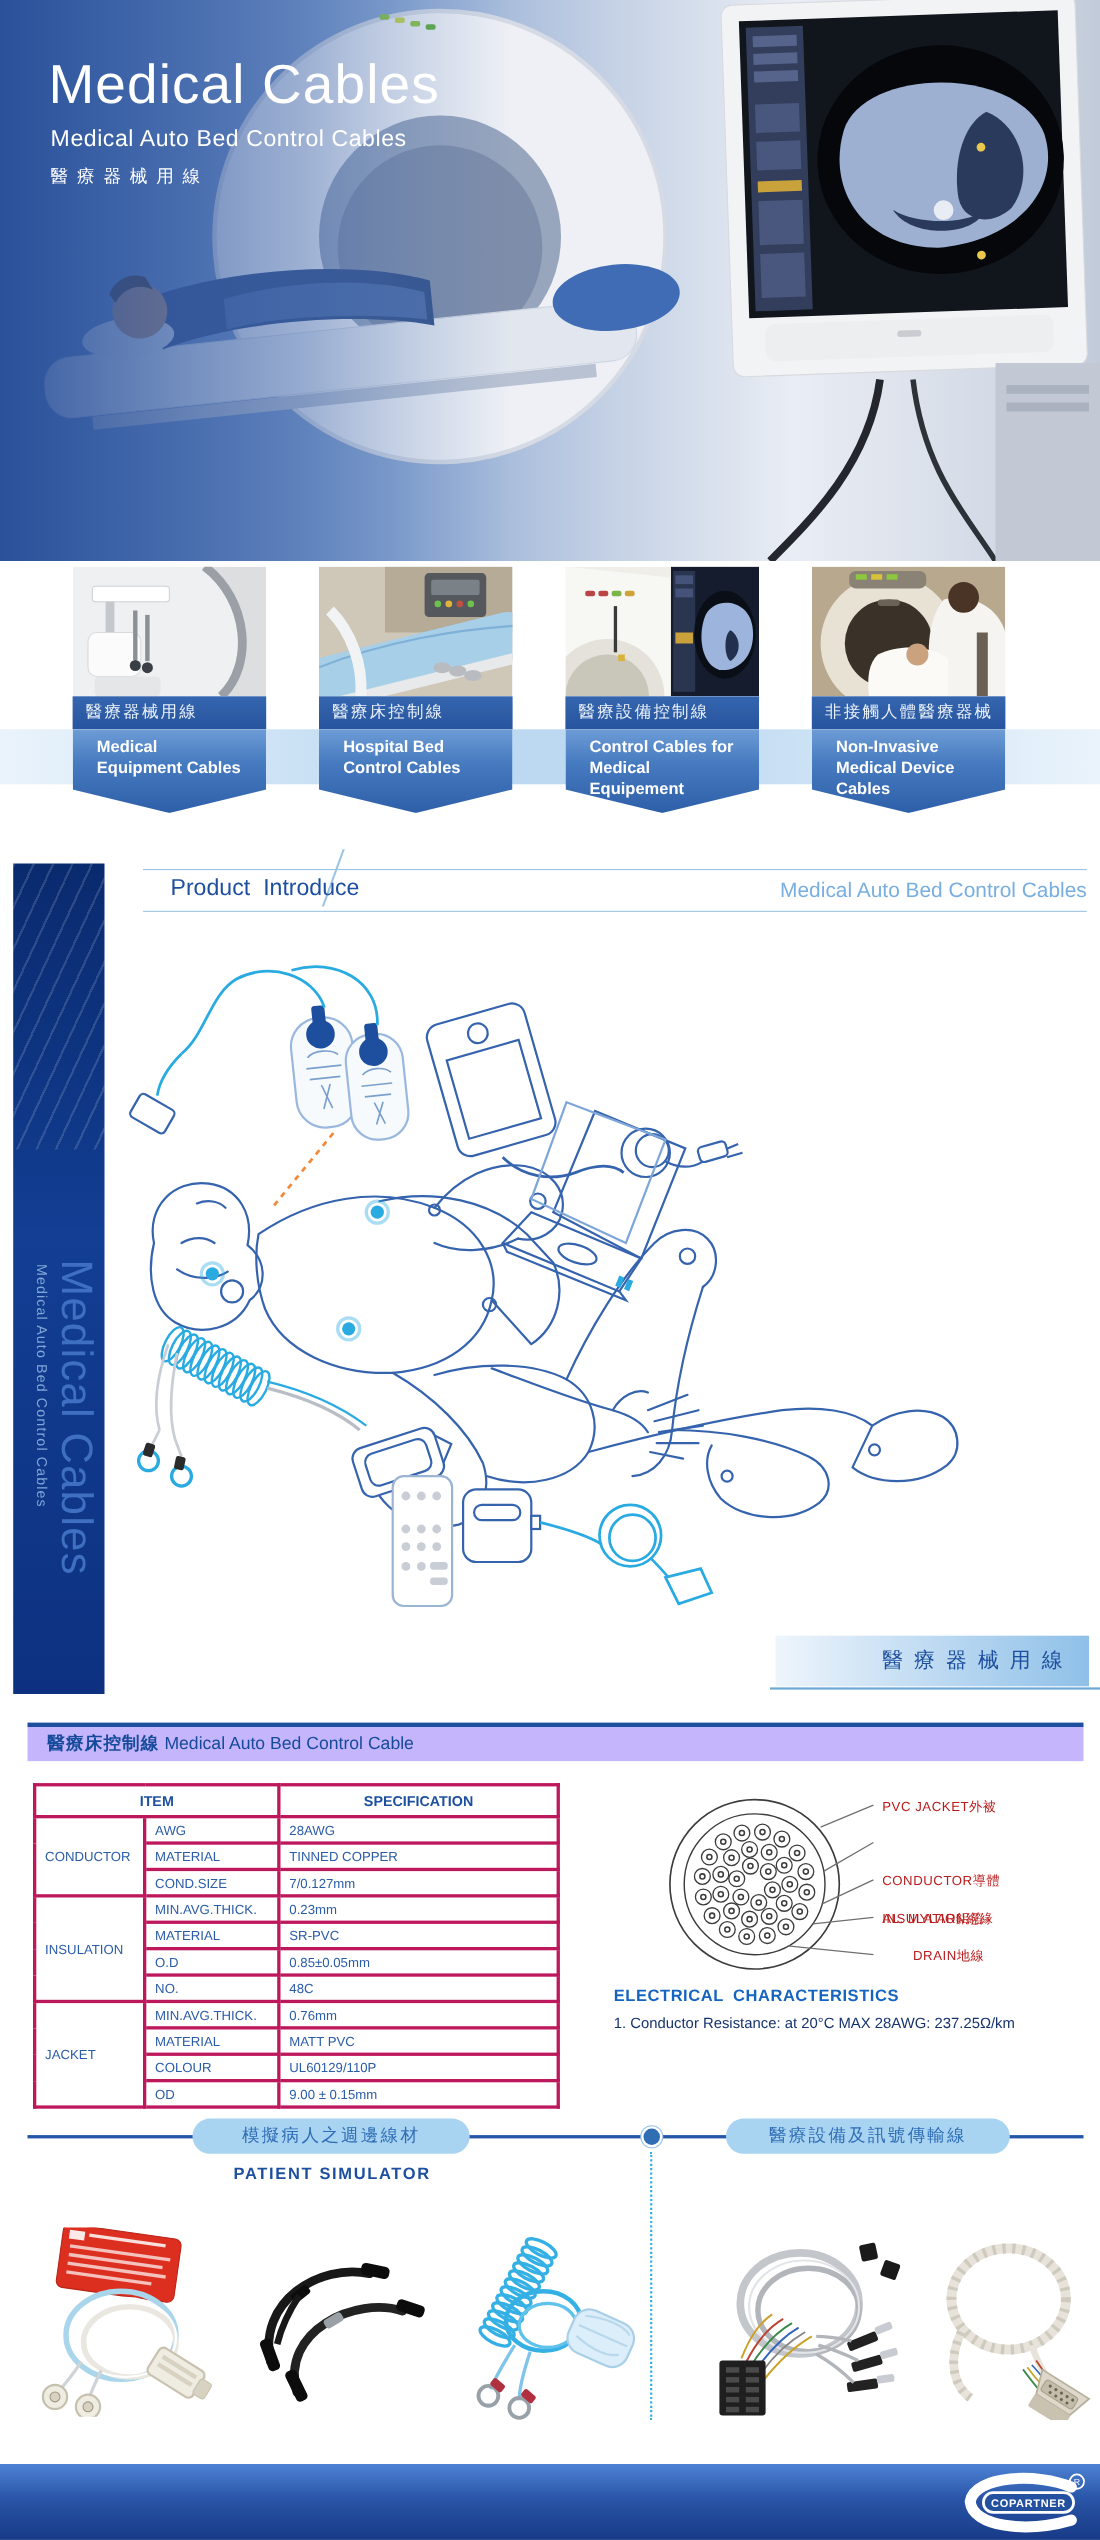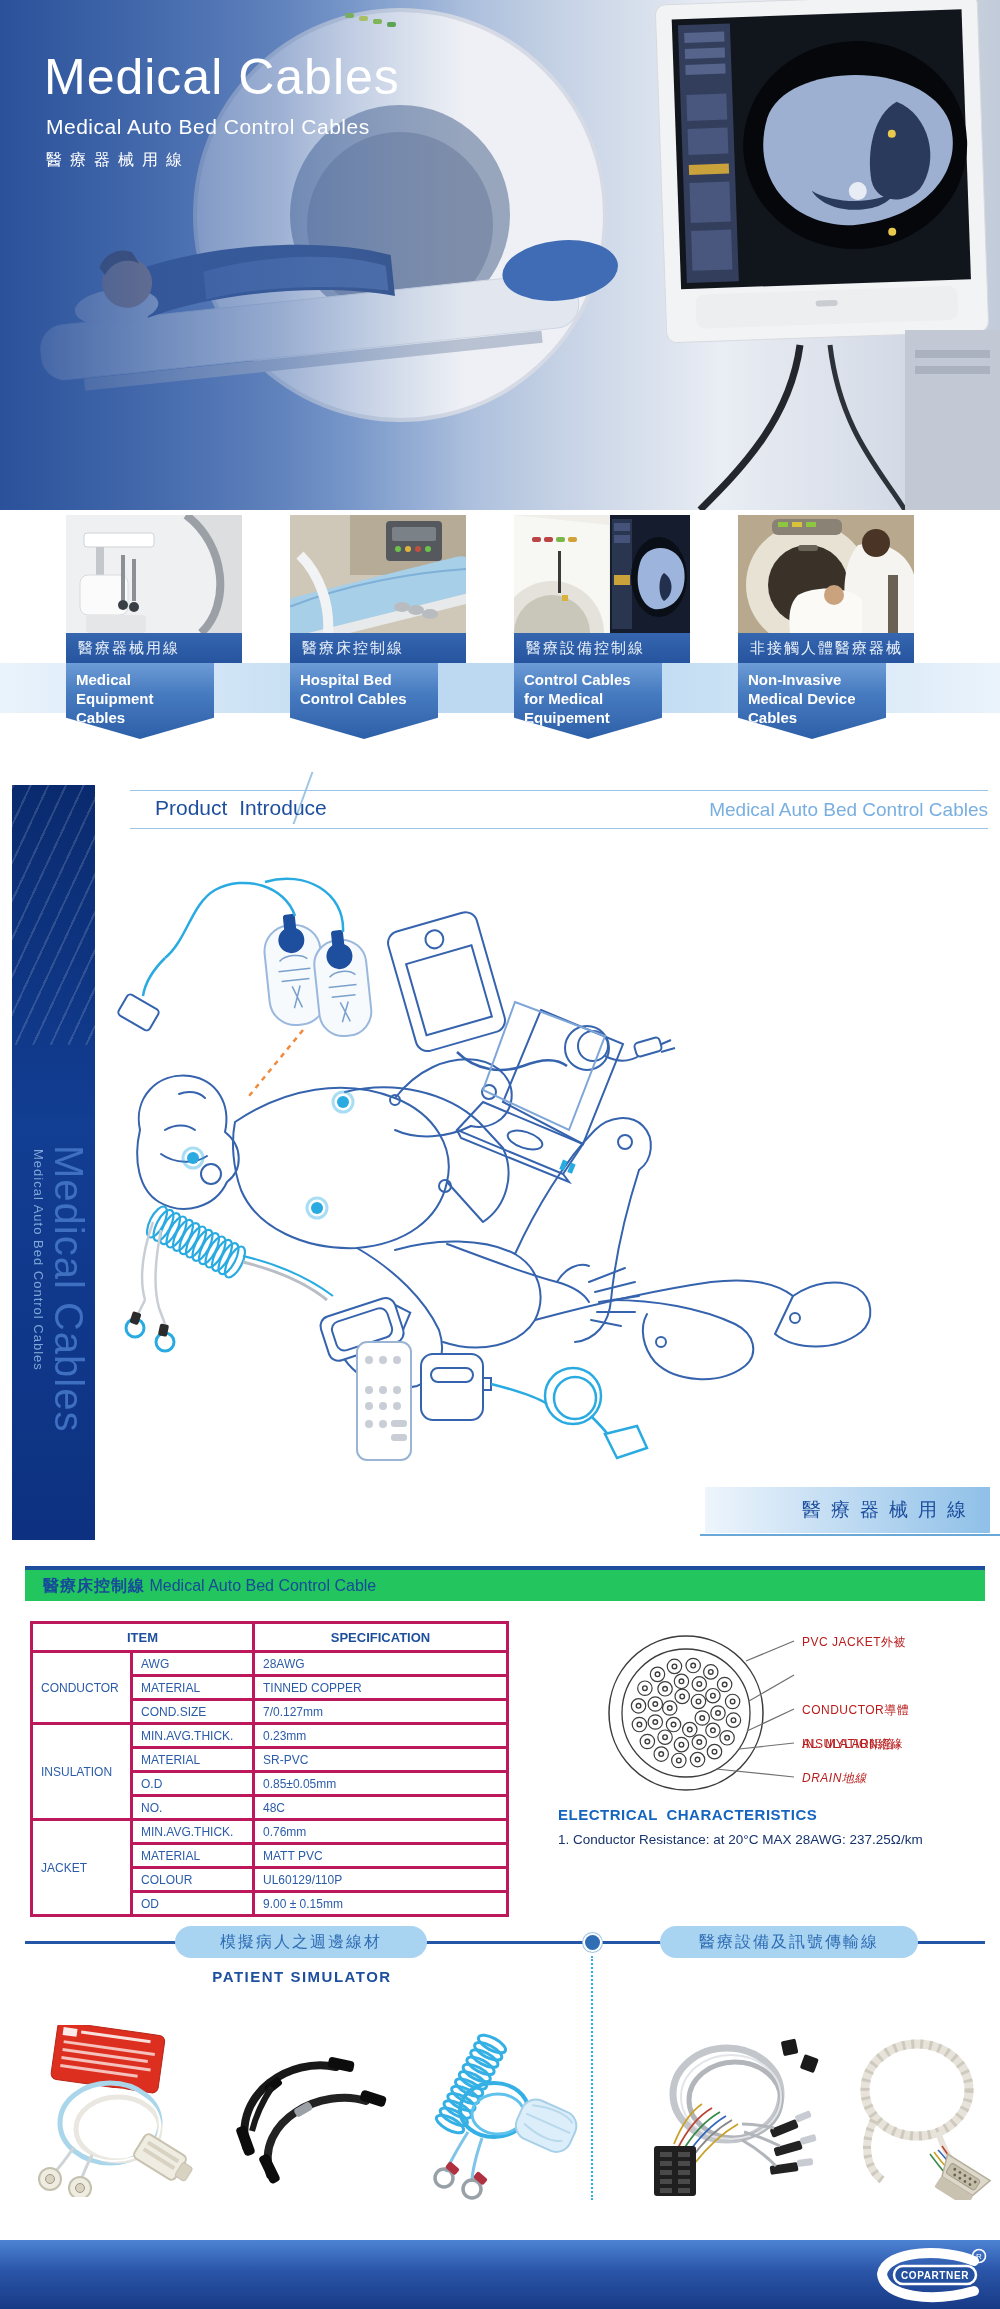--- a/index.html
+++ b/index.html
@@ -12,46 +12,46 @@
   .hero-sub{left:46px;top:115px;color:#fff;font-size:21px;letter-spacing:.5px;}
   .hero-zh{left:46px;top:150px;color:#fff;font-size:16px;letter-spacing:8px;}
   
   .band{left:0;top:663px;width:1000px;height:50px;
         background:linear-gradient(90deg,#eaf3fb,#bcd9f1 40%,#bcd9f1 60%,#eaf3fb);}
   .card{width:176px;top:515px;}
   .card .photo{position:absolute;left:0;top:0;width:176px;height:118px;overflow:hidden;}
   .card .zh{position:absolute;left:0;top:118px;width:176px;height:30px;line-height:30px;
             background:linear-gradient(180deg,#3566ae,#27549f);color:#e9f1fa;font-size:15px;
             letter-spacing:2px;padding-left:12px;box-sizing:border-box;}
-  .card .body{position:absolute;left:0;top:148px;width:148px;height:76px;
+  .card .body{position:absolute;left:0;top:148px;width:176px;height:76px;
             background:linear-gradient(180deg,#6d9cd6 0%,#477bc0 40%,#2d5fa8 100%);
             clip-path:polygon(0 0,100% 0,100% 72%,50% 100%,0 72%);
             color:#fff;font-size:15px;font-weight:bold;line-height:1.25;
-            padding:8px 10px;box-sizing:border-box;}
+            padding:8px 22px;box-sizing:border-box;}
   
   .pi-head{left:130px;top:790px;width:858px;height:37px;border-top:1px solid #9cc4e4;
            border-bottom:1px solid #9cc4e4;}
   .pi-title{left:155px;top:796px;font-size:21px;color:#1d4f9e;word-spacing:6px;}
   .pi-slash{left:288px;top:772px;width:14px;height:52px;border-right:2px solid #9cc4e4;
             transform:skewX(-20deg);}
   .pi-right{left:520px;top:799px;width:468px;text-align:right;font-size:19px;color:#79afe0;}
   .sidebar{left:12px;top:785px;width:83px;height:755px;
            background:linear-gradient(180deg,#0a2a6e 0%,#123e93 45%,#0d3180 100%);}
   .sidebar .streaks{position:absolute;left:0;top:0;width:83px;height:260px;
            background:repeating-linear-gradient(115deg,rgba(255,255,255,.14) 0 2px,rgba(255,255,255,0) 2px 16px);}
   .vwrap{position:absolute;right:4px;top:360px;height:380px;writing-mode:vertical-rl;}
   .vtitle{font-size:40px;color:#3e6fc0;letter-spacing:1px;}
   .vsub{font-size:13px;color:#7fa6d8;margin-top:4px;letter-spacing:1px;}
   .zh-bar{left:705px;top:1487px;width:285px;height:46px;line-height:46px;
           background:linear-gradient(90deg,#eef5fc,#8fc0e8);color:#1d4f9e;font-size:19px;
           letter-spacing:10px;text-align:right;padding-right:14px;box-sizing:border-box;}
   .zh-bar-line{left:700px;top:1534px;width:300px;height:2px;background:#6aa8d8;}
   
   .spec-topline{left:25px;top:1566px;width:960px;height:4px;background:#1d4f9e;}
-  .spec-bar{left:25px;top:1570px;width:960px;height:31px;line-height:31px;background:#22c55e;
+  .spec-bar{left:25px;top:1570px;width:960px;height:31px;line-height:31px;background:#c4b5fd;
             color:#164a9a;font-size:16px;padding-left:18px;box-sizing:border-box;}
   .spec-bar b{letter-spacing:1px;}
   table.spec{border-collapse:collapse;table-layout:fixed;width:476px;height:258px;
             border:2px solid #6d8fba;}
   table.spec td,table.spec th{border:3px solid #be185d;color:#2b5ca8;font-size:12px;
             padding:0 0 0 8px;text-align:left;height:21px;}
   table.spec th{color:#1d4f9e;font-size:13px;text-align:center;height:26px;padding:0;}
   td.grp{text-align:center;padding:0;font-size:12.5px;}
   .diag-label{color:#b91c1c;font-size:12px;letter-spacing:.5px;white-space:nowrap;}
   .elec-h{left:558px;top:1806px;font-size:15px;font-weight:bold;color:#1565c0;
@@ -561,21 +561,21 @@
       <line x1="151" y1="76" x2="196" y2="50"></line>
       <line x1="149" y1="106" x2="196" y2="84"></line>
       <line x1="141" y1="124" x2="196" y2="118"></line>
       <line x1="118" y1="144" x2="196" y2="152"></line>
     </g>
   </svg>
   <div class="abs diag-label" style="left:802px;top:1634px;">PVC JACKET外被</div>
   <div class="abs diag-label" style="left:802px;top:1736px;">AL. MYLAR鋁箔</div>
   <div class="abs diag-label" style="left:802px;top:1702px;">CONDUCTOR導體</div>
   <div class="abs diag-label" style="left:802px;top:1736px;text-align:center;">INSULATION絕緣</div>
-  <div class="abs diag-label" style="left:802px;top:1770px;font-style:italic;">DRAIN地線</div>
+  <div class="abs diag-label" style="left:830px;top:1770px;">DRAIN地線</div>
 
   <div class="abs elec-h">ELECTRICAL  CHARACTERISTICS</div>
   <div class="abs elec-t">1. Conductor Resistance:  at 20°C MAX 28AWG: 237.25Ω/km</div>
 
   <div class="abs bline"></div>
   <div class="abs node"></div>
   <div class="abs dotline"></div>
 
   <div class="abs pill" style="left:175px;width:252px;">模擬病人之週邊線材</div>
   <div class="abs pill" style="left:660px;width:258px;">醫療設備及訊號傳輸線</div>

